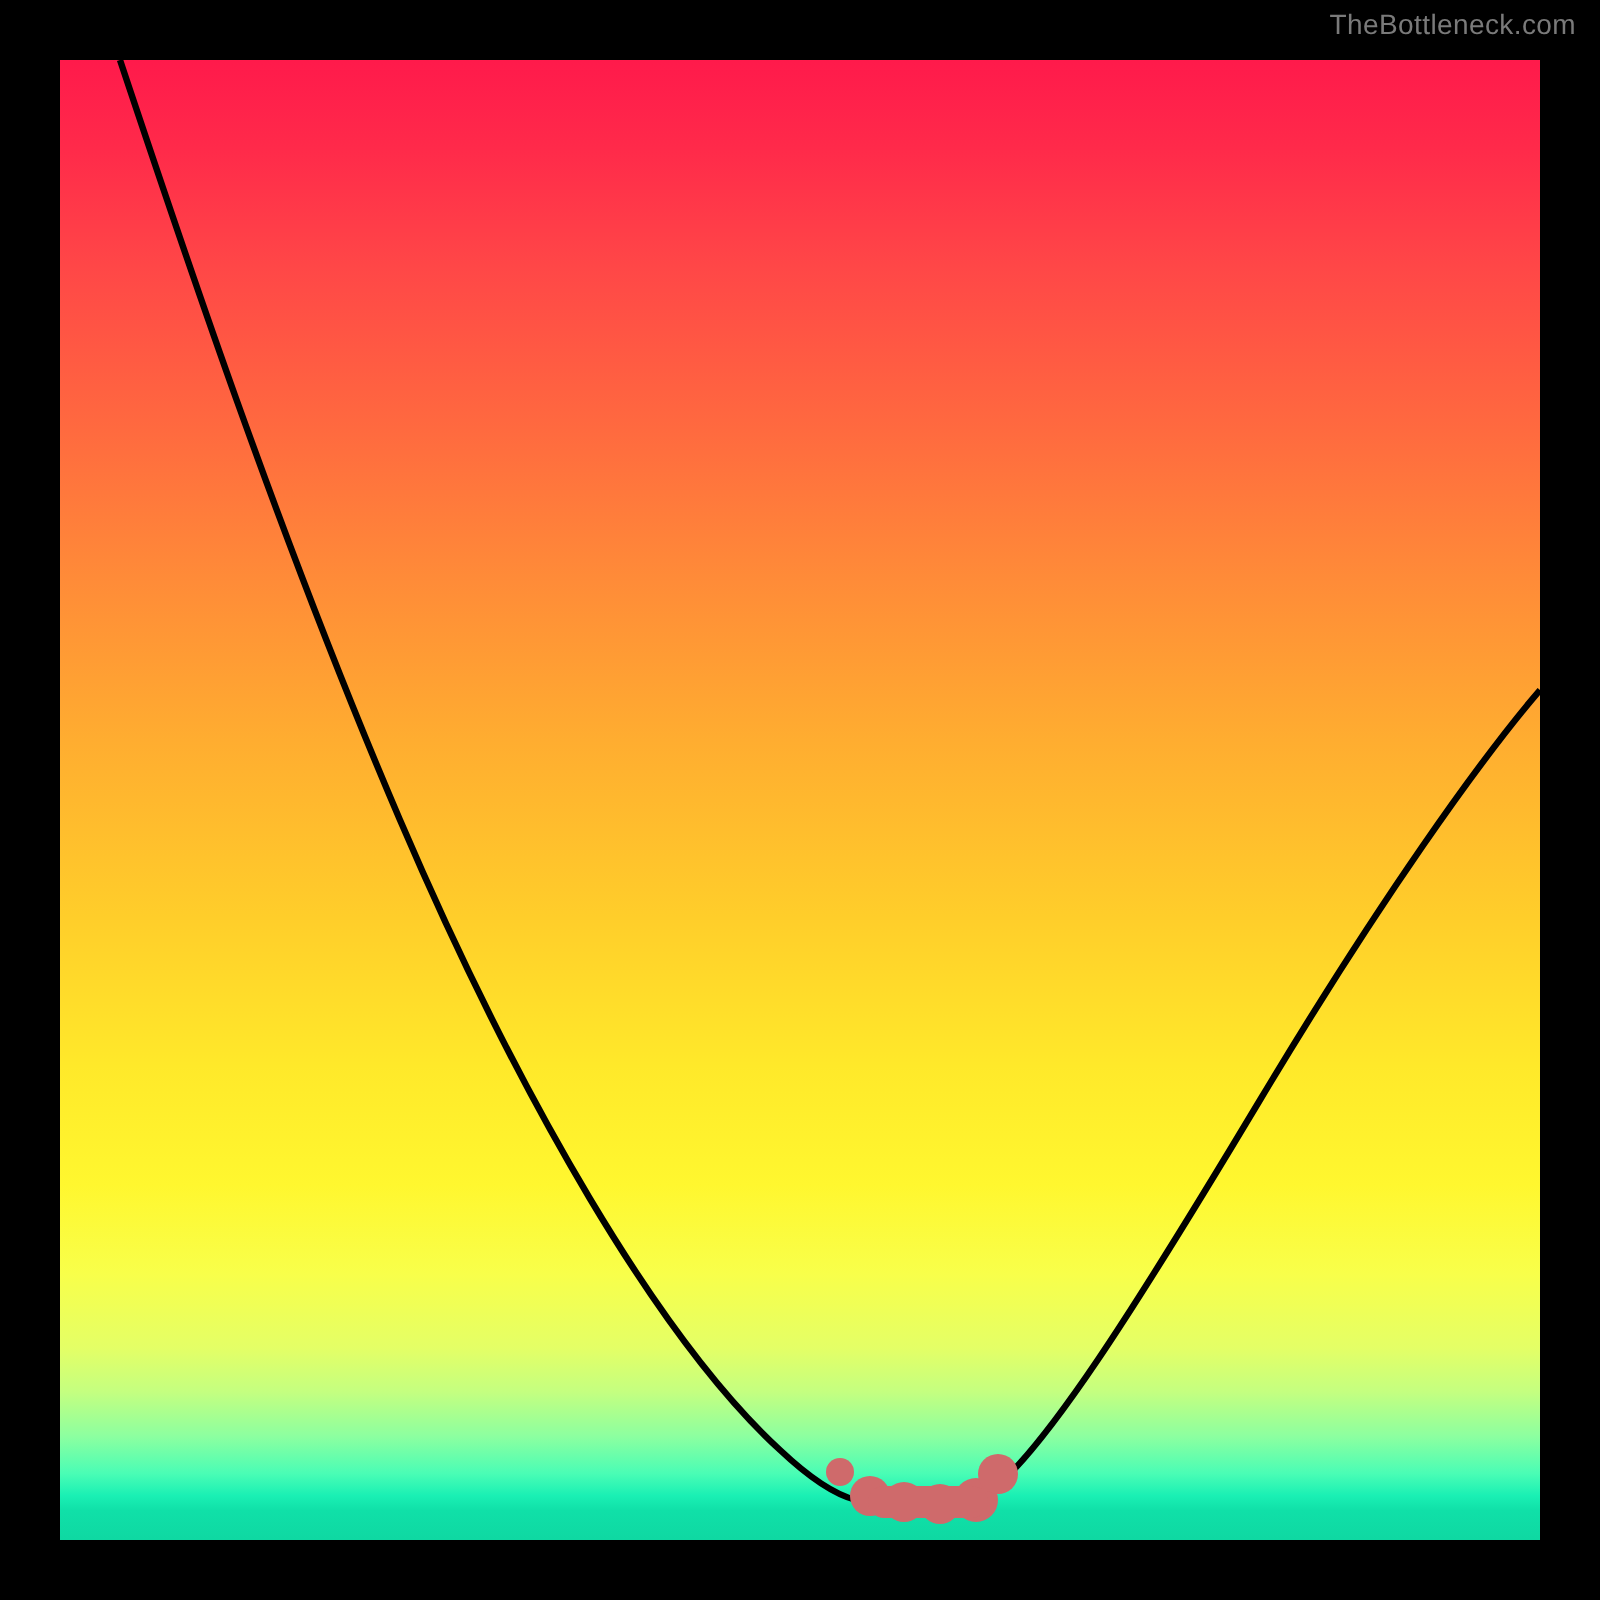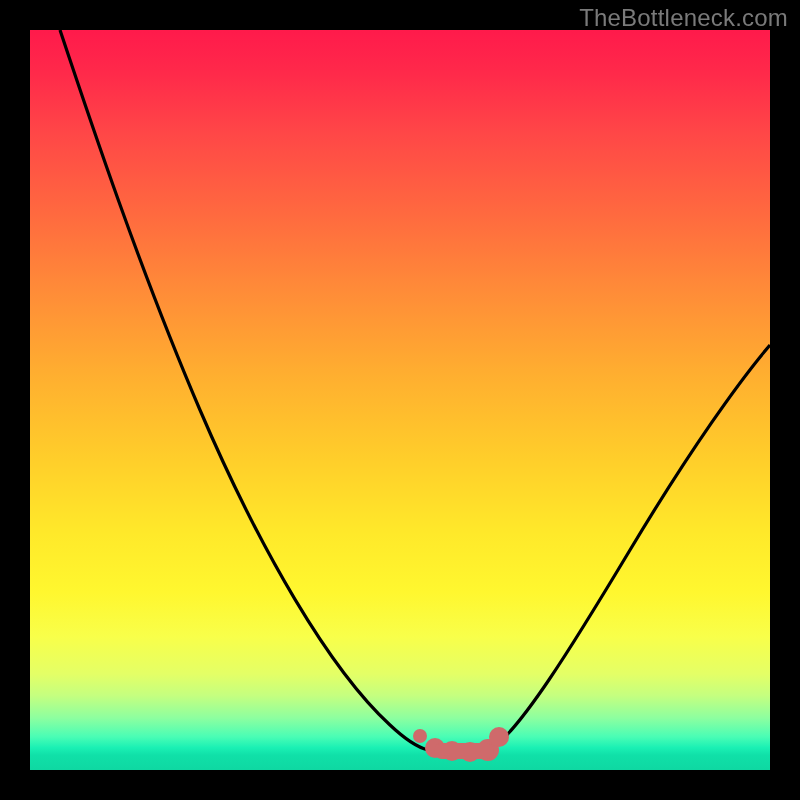--- a/index.html
+++ b/index.html
@@ -44,21 +44,21 @@
       #1af0b4 97%,
       #10e0a8 98%,
       #0fd8a2 100%
     );
   }
   .watermark {
     position: absolute;
     top: 4px;
     right: 12px;
     color: #7a7a7a;
-    font-size: 24px;
+    font-size: 14px;
     letter-spacing: 0.2px;
     z-index: 10;
   }
   svg.curve {
     position: absolute;
     left: 0;
     top: 0;
     width: 100%;
     height: 100%;
   }

